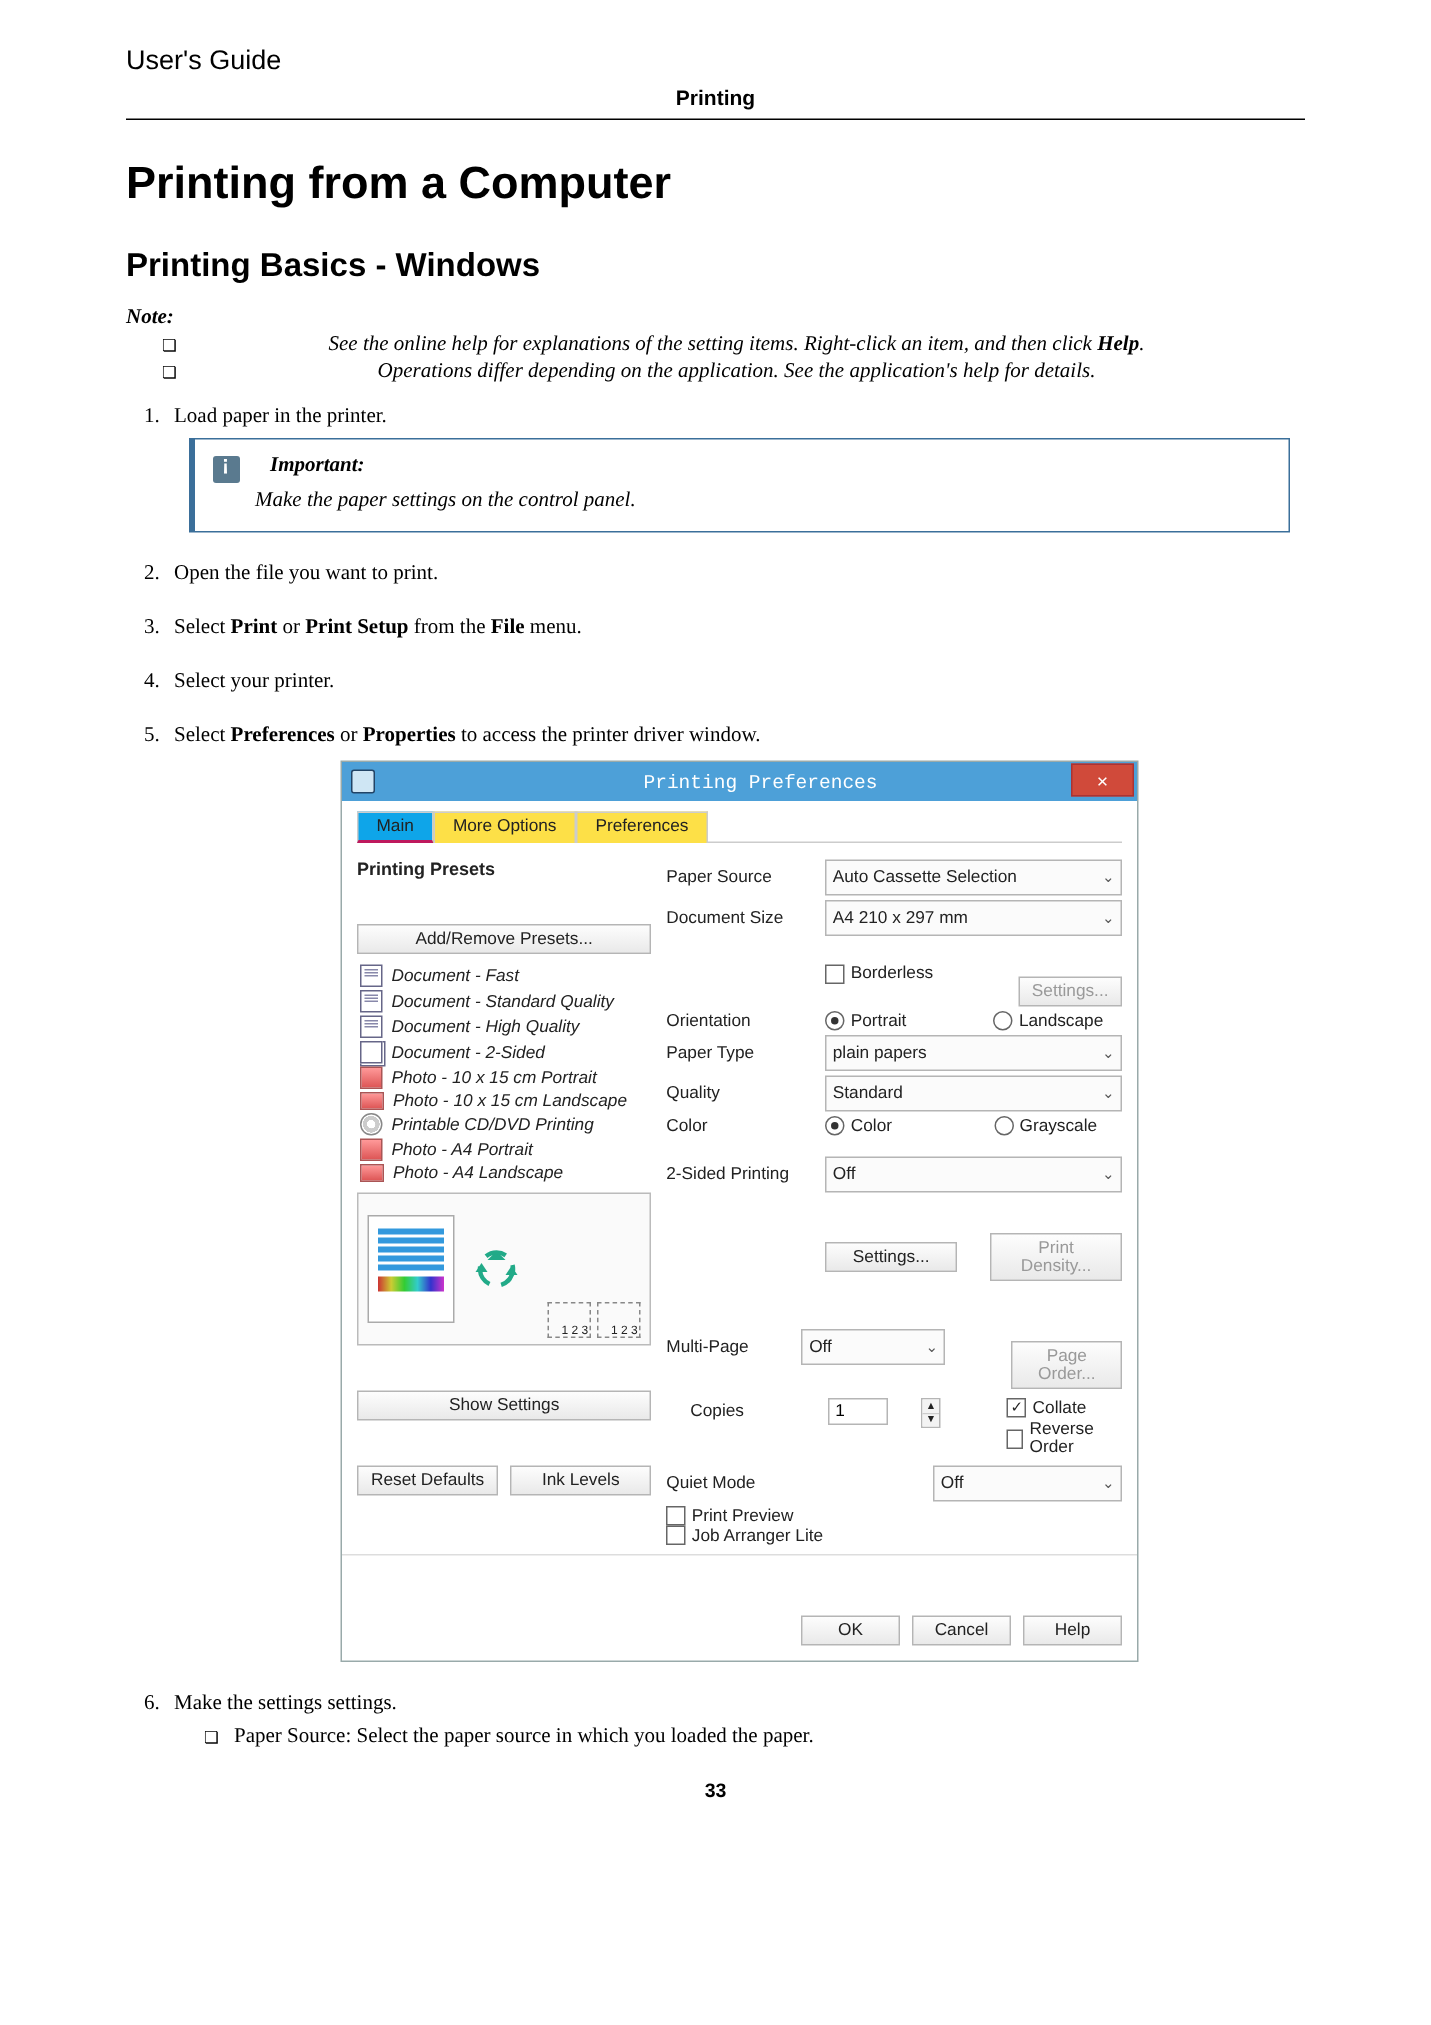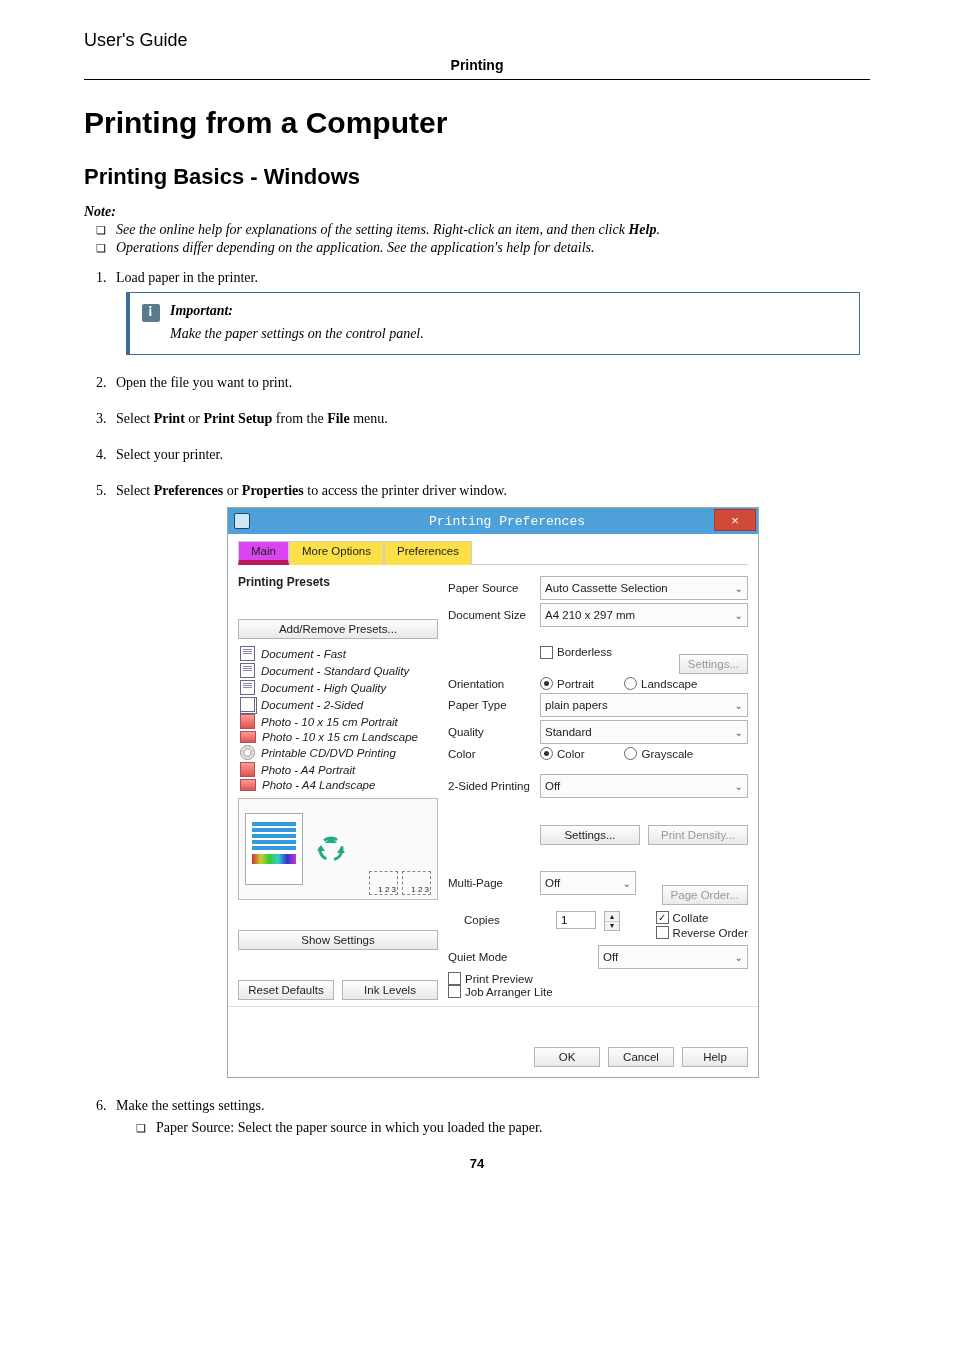--- a/index.html
+++ b/index.html
@@ -13,46 +13,46 @@
     box-sizing: border-box;
   }
   .sans { font-family: Arial, Helvetica, sans-serif; }
   .header-guide { font-size: 18px; margin-bottom: 6px; }
   .header-section { text-align: center; font-weight: bold; font-size: 14px; margin-bottom: 6px; }
   .hr { border-bottom: 1.5px solid #000; margin-bottom: 26px; }
   h1.title { font-family: Arial, Helvetica, sans-serif; font-weight: bold; font-size: 30px; margin: 0 0 24px 0; }
   h2.subtitle { font-family: Arial, Helvetica, sans-serif; font-weight: bold; font-size: 22px; margin: 0 0 14px 0; }
   .note-label { font-style: italic; font-weight: bold; font-size: 14px; }
   .note-ul { margin: 2px 0 14px 0; padding-left: 18px; list-style: none; }
-  .note-ul li { font-style: italic; margin: 2px 4px; position: relative; padding-left: 10px; }
+  .note-ul li { font-style: italic; margin: 2px 16px; position: relative; padding-left: 10px; text-align: center; }
   .note-ul li::before { content: "❏"; position: absolute; left: -10px; font-style: normal; font-size: 11px; top: 2px; }
   ol.steps { margin: 0 0 10px 0; padding-left: 20px; }
   ol.steps > li { margin: 0 0 20px 6px; padding-left: 6px; }
   .important-box { border: 1px solid #3b6f9a; border-left: 4px solid #3b6f9a; margin: 6px 10px 10px 10px; padding: 10px 12px 12px 12px; }
-  .important-row { display: flex; align-items: flex-start; gap: 10px; }
+  .important-row { display: flex; align-items: flex-start; gap: 20px; }
   .important-icon { width: 18px; height: 18px; background: #5a7a8f; position: relative; border-radius: 2px; flex-shrink: 0; margin-top: 1px; }
   .important-icon::after { content: "!"; color: #fff; font-weight: bold; font-family: Arial; position: absolute; left: 6px; top: -1px; transform: scaleY(-1); }
   .important-title { font-weight: bold; font-style: italic; }
   .important-text { font-style: italic; margin: 4px 0 0 28px; }
   .bullet-list { list-style: none; padding-left: 30px; margin: 6px 0; }
   .bullet-list li { position: relative; padding-left: 10px; margin: 3px 0; }
   .bullet-list li::before { content: "❏"; position: absolute; left: -10px; font-size: 11px; top: 2px; }
   .page-num { font-family: Arial, sans-serif; font-weight: bold; text-align: center; font-size: 13px; margin-top: 20px; }
 
   
   .dlg-wrap { display: flex; justify-content: center; margin: 8px 0 4px 0; }
   .dlg { width: 530px; border: 1px solid #9aa; font-family: "Segoe UI", Tahoma, Arial, sans-serif; font-size: 11.5px; color: #222; background: #fff; }
   .dlg-title { background: #4da0d8; color: #fff; display: flex; align-items: center; height: 26px; position: relative; }
   .dlg-title-icon { width: 14px; height: 14px; background: #cfe6f4; border: 1px solid #246; margin: 0 6px; border-radius: 2px; }
   .dlg-title-text { flex: 1; text-align: center; font-size: 13px; font-family: Liberation Mono, monospace; }
   .dlg-close { width: 40px; height: 20px; background: #d04a3a; color: #fff; display: flex; align-items: center; justify-content: center; position: absolute; right: 2px; top: 1px; border: 1px solid #a33; font-size: 13px; }
   .dlg-body { background: #fff; padding: 6px 10px 2px 10px; }
   .tabs { display: flex; gap: 0; border-bottom: 1px solid #ccc; margin-bottom: 8px; }
   .tab { padding: 3px 12px; border: 1px solid #ccc; border-bottom: none; background: #fde047; font-size: 11.5px; position: relative; top: 1px; }
-  .tab.active { background: #d946ef; border-bottom: 5px solid #be185d; }
+  .tab.active { background: #0ea5e9; border-bottom: 2px solid #be185d; }
   .cols { display: flex; gap: 10px; }
   .left-col { width: 200px; }
   .right-col { flex: 1; }
   .section-title { font-weight: bold; font-size: 12px; margin: 2px 0 6px 0; }
   .wbtn { border: 1px solid #b5b5b5; background: linear-gradient(#fdfdfd,#e9e9e9); padding: 3px 8px; font-size: 11.5px; text-align: center; display: inline-block; margin-top: 24px; }
   .preset-list { border: none; margin-top: 6px; font-style: italic; }
   .preset-item { display: flex; align-items: center; gap: 6px; padding: 1px 2px; }
   .pi-icon { width: 13px; height: 13px; flex-shrink: 0; display: inline-block; }
   .ic-doc { border: 1px solid #668; background: #fff; position: relative; }
   .ic-doc::after { content: ""; position: absolute; top: 2px; left: 2px; right: 2px; height: 1px; background: #88a; box-shadow: 0 2px 0 #88a, 0 4px 0 #88a; }
@@ -63,21 +63,21 @@
   .preview-box { border: 1px solid #bbb; height: 88px; margin-top: 6px; padding: 6px; display: flex; gap: 12px; align-items: center; background: #fafafa; position: relative; }
   .preview-pg { width: 58px; height: 72px; border: 1px solid #aaa; background: #fff; padding: 6px; box-sizing: border-box; }
   .preview-pg .ln { height: 4px; background: #39d; margin: 2px 0; }
   .preview-pg .grad { height: 10px; margin-top: 4px; background: linear-gradient(90deg,#c33,#cc3,#3c3,#3cc,#33c,#c3c); }
   .recycle { width: 32px; height: 28px; position: relative; }
   .recycle svg { width: 32px; height: 28px; }
   .mini-icons { position: absolute; right: 6px; bottom: 4px; display: flex; gap: 4px; }
   .mini-ic { width: 26px; height: 22px; border: 1px dashed #888; font-size: 8px; display: flex; align-items: flex-end; justify-content: flex-end; padding: 0 1px 0 0; }
   .btnrow { display: flex; gap: 8px; margin-top: 6px; }
 
-  .field-row { display: flex; align-items: center; margin: 3px 0; gap: 8px; }
+  .field-row { display: flex; align-items: center; margin: 3px 0; gap: 22px; }
   .flabel { width: 84px; font-size: 11.5px; }
   .dd { flex: 1; border: 1px solid #b5b5b5; background: #fbfbfb; padding: 2px 4px; font-size: 11.5px; display: flex; justify-content: space-between; align-items: center; height: 18px; }
   .dd .chev { font-size: 10px; color: #555; }
   .radio, .check { display: inline-flex; align-items: center; gap: 4px; font-size: 11.5px; }
   .radio .dot { width: 11px; height: 11px; border: 1px solid #666; border-radius: 50%; display: inline-flex; align-items: center; justify-content: center; }
   .radio.sel .dot::after { content: ""; width: 5px; height: 5px; border-radius: 50%; background: #333; }
   .check .box { width: 11px; height: 11px; border: 1px solid #666; display: inline-flex; align-items: center; justify-content: center; font-size: 10px; line-height: 1; }
   .check.sel .box::after { content: "✓"; }
   .small-input { width: 40px; border: 1px solid #b5b5b5; padding: 2px 4px; font-size: 11.5px; height: 18px; box-sizing: border-box; text-align: left; }
   .spin { display: inline-flex; flex-direction: column; border: 1px solid #b5b5b5; width: 14px; height: 18px; }
@@ -355,13 +355,13 @@
     </div>
   </li>
   <li>
     <span>Make the settings settings.</span>
     <ul class="bullet-list">
       <li>Paper Source: Select the paper source in which you loaded the paper.</li>
     </ul>
   </li>
 </ol>
 
-<div class="page-num">74</div>
+<div class="page-num">33</div>
 
 </body></html>

